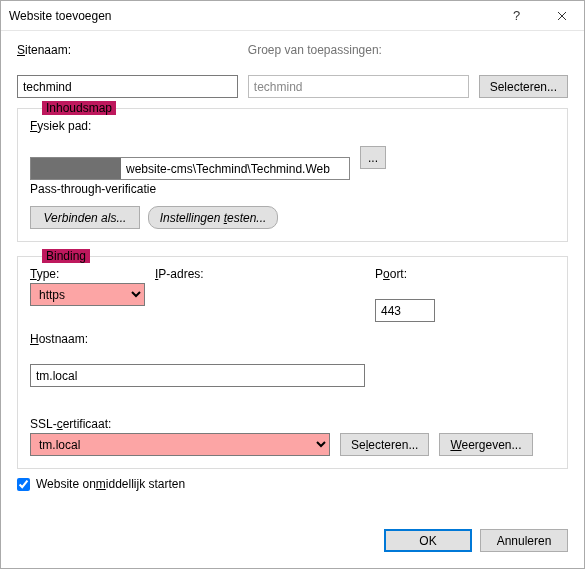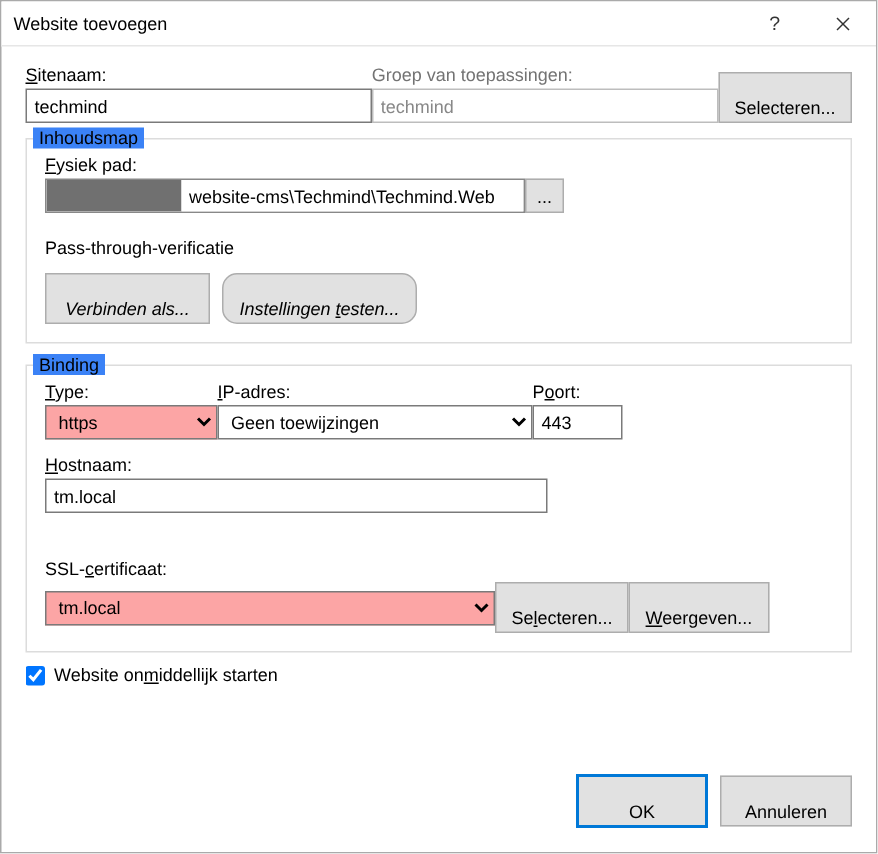--- a/index.html
+++ b/index.html
@@ -36,82 +36,84 @@
     font-size: 13px;
     color: #333;
   }
   .titlebar-btn.help { font-weight: 400; }
   .body {
     flex: 1;
     padding: 12px 16px 0 16px;
     display: flex;
     flex-direction: column;
   }
-  .row { display: flex; }
+  .row { display: flex; gap: 10px; }
   .col { display: flex; flex-direction: column; }
   .label { margin-bottom: 2px; }
   .label.disabled { color: #737373; }
   .textfield {
     height: 23px;
     border: 1px solid #7a7a7a;
     padding: 2px 5px;
     font: inherit;
     background: #fff;
+    margin-top: 16px;
   }
   .textfield.disabled { background: #fff; color: #888; border-color: #bdbdbd; }
   .textfield.outlined { border: 1px solid #7a7a7a; }
   .btn {
     height: 23px;
     min-width: 88px;
     background: #e1e1e1;
     border: 1px solid #adadad;
     font: inherit;
-    padding: 16px 10px;
+    padding: 3px 10px;
     cursor: default;
   }
   .btn.small { min-width: 26px; width: 26px; padding: 0; }
   .groupbox {
     border: 1px solid #dcdcdc;
     margin-top: 10px;
     padding: 10px 12px 12px;
     position: relative;
   }
   .groupbox-title {
     position: absolute;
     top: -8px;
-    left: 4px;
-    background: #3b82f6;
+    left: 24px;
+    background: #be185d;
     padding: 0 4px;
     font-size: 12px;
   }
   .path-field {
     height: 23px;
     border: 1px solid #888;
     display: flex;
     align-items: flex-end;
     overflow: hidden;
     flex: 1;
     background: #fff;
+    margin-top: 22px;
   }
   .path-redact {
     background: #707070;
     height: 100%;
     width: 90px;
   }
   .path-text {
     padding: 0 5px;
     white-space: nowrap;
     overflow: hidden;
     text-overflow: ellipsis;
     font: inherit;
     border: none;
     flex: 1;
     height: 100%;
   }
-  .static-text { margin-top: 16px; }
+  .static-text { margin-top: 2px; }
   .select {
     height: 23px;
     border: 1px solid #7a7a7a;
     background: #fca5a5;
     font: inherit;
     padding: 0 4px;
   }
   .select.white { background: #fff; }
   .checkbox-row {
     display: flex;
@@ -180,21 +182,20 @@
 
     <div class="groupbox" style="margin-top:14px;">
       <div class="groupbox-title">Binding</div>
       <div class="row">
         <div class="col" style="width:115px;">
           <span class="label"><span class="underline-char">T</span>ype:</span>
           <select class="select"><option>https</option></select>
         </div>
         <div class="col" style="width:210px;">
           <span class="label"><span class="underline-char">I</span>P-adres:</span>
-          <select class="select white"><option>Geen toewijzingen</option></select>
         </div>
         <div class="col" style="width:60px;">
           <span class="label">P<span class="underline-char">o</span>ort:</span>
           <input class="textfield" value="443" style="">
         </div>
       </div>
 
       <div class="col" style="margin-top:10px;">
         <span class="label"><span class="underline-char">H</span>ostnaam:</span>
         <input class="textfield" style="max-width: 335px;" value="tm.local">

